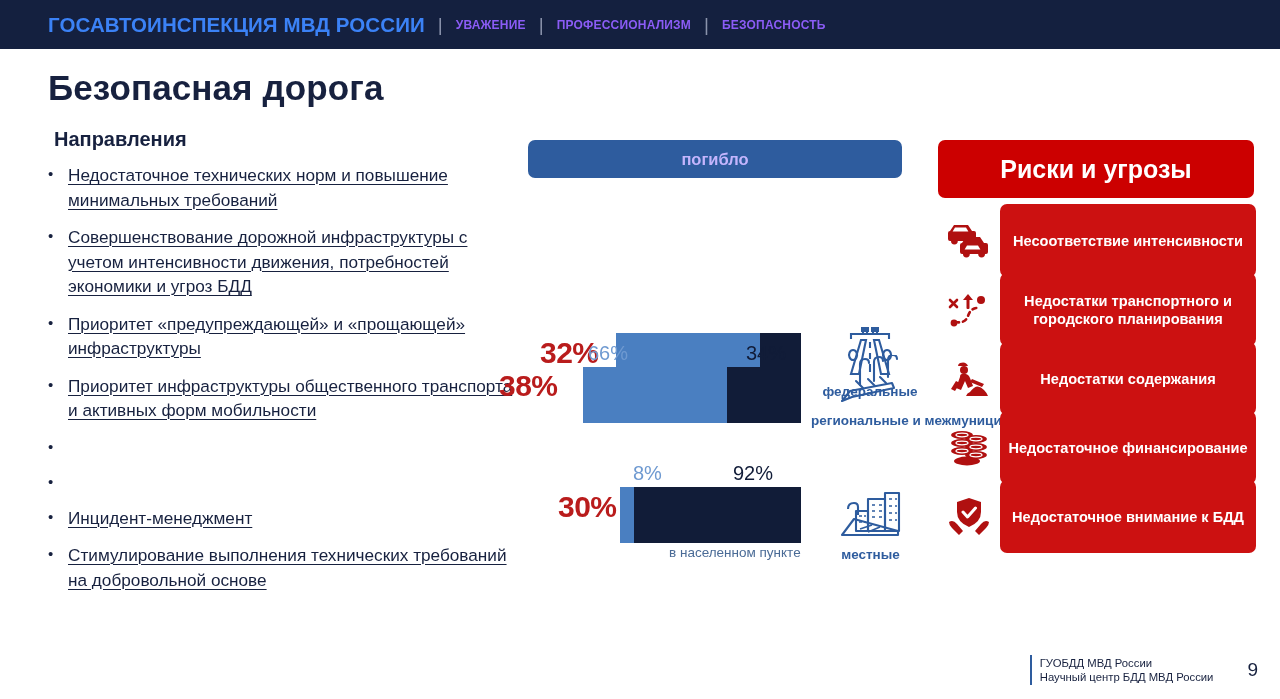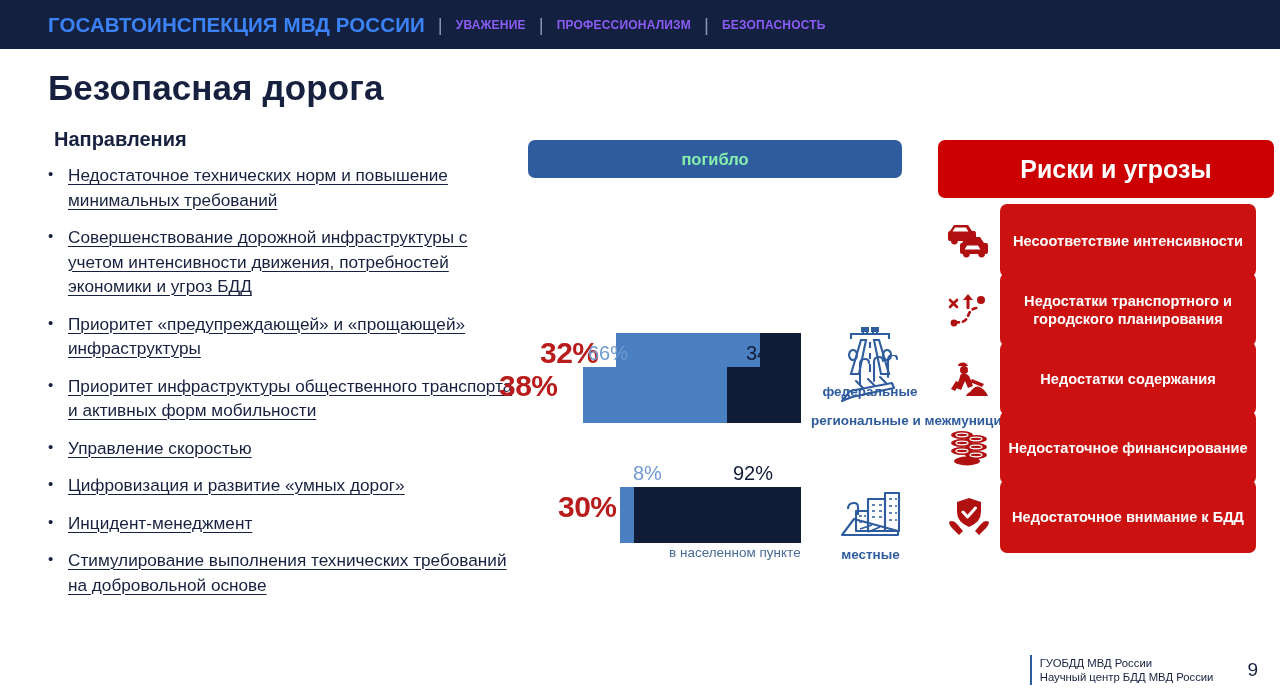--- a/index.html
+++ b/index.html
@@ -49,21 +49,21 @@
     text-decoration:underline;text-underline-offset:2.5px;
     text-decoration-thickness:1px;
   }
   
   .chart{position:absolute;left:528px;top:140px;width:410px;}
   .legend-pill{
     width:374px;height:38px;background:#2e5c9e;border-radius:7px;
     display:flex;align-items:center;justify-content:center;
   }
   .legend-pill span{
-    color:#86efac;font-weight:bold;font-size:16.5px;
+    color:#c4b5fd;font-weight:bold;font-size:16.5px;
   }
   .bar-group{position:absolute;}
   .big-pct{
     position:absolute;font-size:30px;font-weight:bold;color:#b91c1c;
     letter-spacing:-0.5px;
   }
   .bar{position:absolute;display:flex;height:56px;}
   .seg-light{background:#4a7fc1;height:100%;}
   .seg-dark{background:#111c38;height:100%;}
   .pct-top{
@@ -77,21 +77,21 @@
   
   .road-ico{position:absolute;text-align:center;}
   .road-ico .lbl{
     font-size:13.5px;font-weight:bold;color:#2e5c9e;line-height:15px;
     margin-top:2px;white-space:nowrap;
   }
   
   .right-col{position:absolute;left:938px;top:140px;width:318px;}
   .risk-head{
     width:316px;height:58px;background:#cc0000;border-radius:7px;
-    display:flex;align-items:center;justify-content:center;margin-bottom:13px;padding-left:20px;
+    display:flex;align-items:center;justify-content:center;margin-bottom:13px;
   }
   .risk-head span{color:#fff;font-size:25px;font-weight:bold;}
   .risk-row{
     display:flex;align-items:center;margin-bottom:10px;height:59px;
   }
   .risk-ico{
     width:62px;flex:0 0 62px;display:flex;align-items:center;justify-content:center;
   }
   .risk-box{
     flex:1;height:73px;background:#cc1111;border-radius:7px;
@@ -146,25 +146,23 @@
     <li>
       <span class="bul-dot">•</span>
       <span class="bul-txt">Приоритет «предупреждающей» и «прощающей» инфраструктуры</span>
     </li>
     <li>
       <span class="bul-dot">•</span>
       <span class="bul-txt">Приоритет инфраструктуры общественного транспорта и активных форм мобильности</span>
     </li>
     <li>
       <span class="bul-dot">•</span>
-      <span class="bul-txt">Управление скоростью</span>
-    </li>
-    <li>
-      <span class="bul-dot">•</span>
-      <span class="bul-txt">Цифровизация и развитие «умных дорог»</span>
+    </li>
+    <li>
+      <span class="bul-dot">•</span>
     </li>
     <li>
       <span class="bul-dot">•</span>
       <span class="bul-txt">Инцидент-менеджмент</span>
     </li>
     <li>
       <span class="bul-dot">•</span>
       <span class="bul-txt">Стимулирование выполнения технических требований на добровольной основе</span>
     </li>
   </ul>

